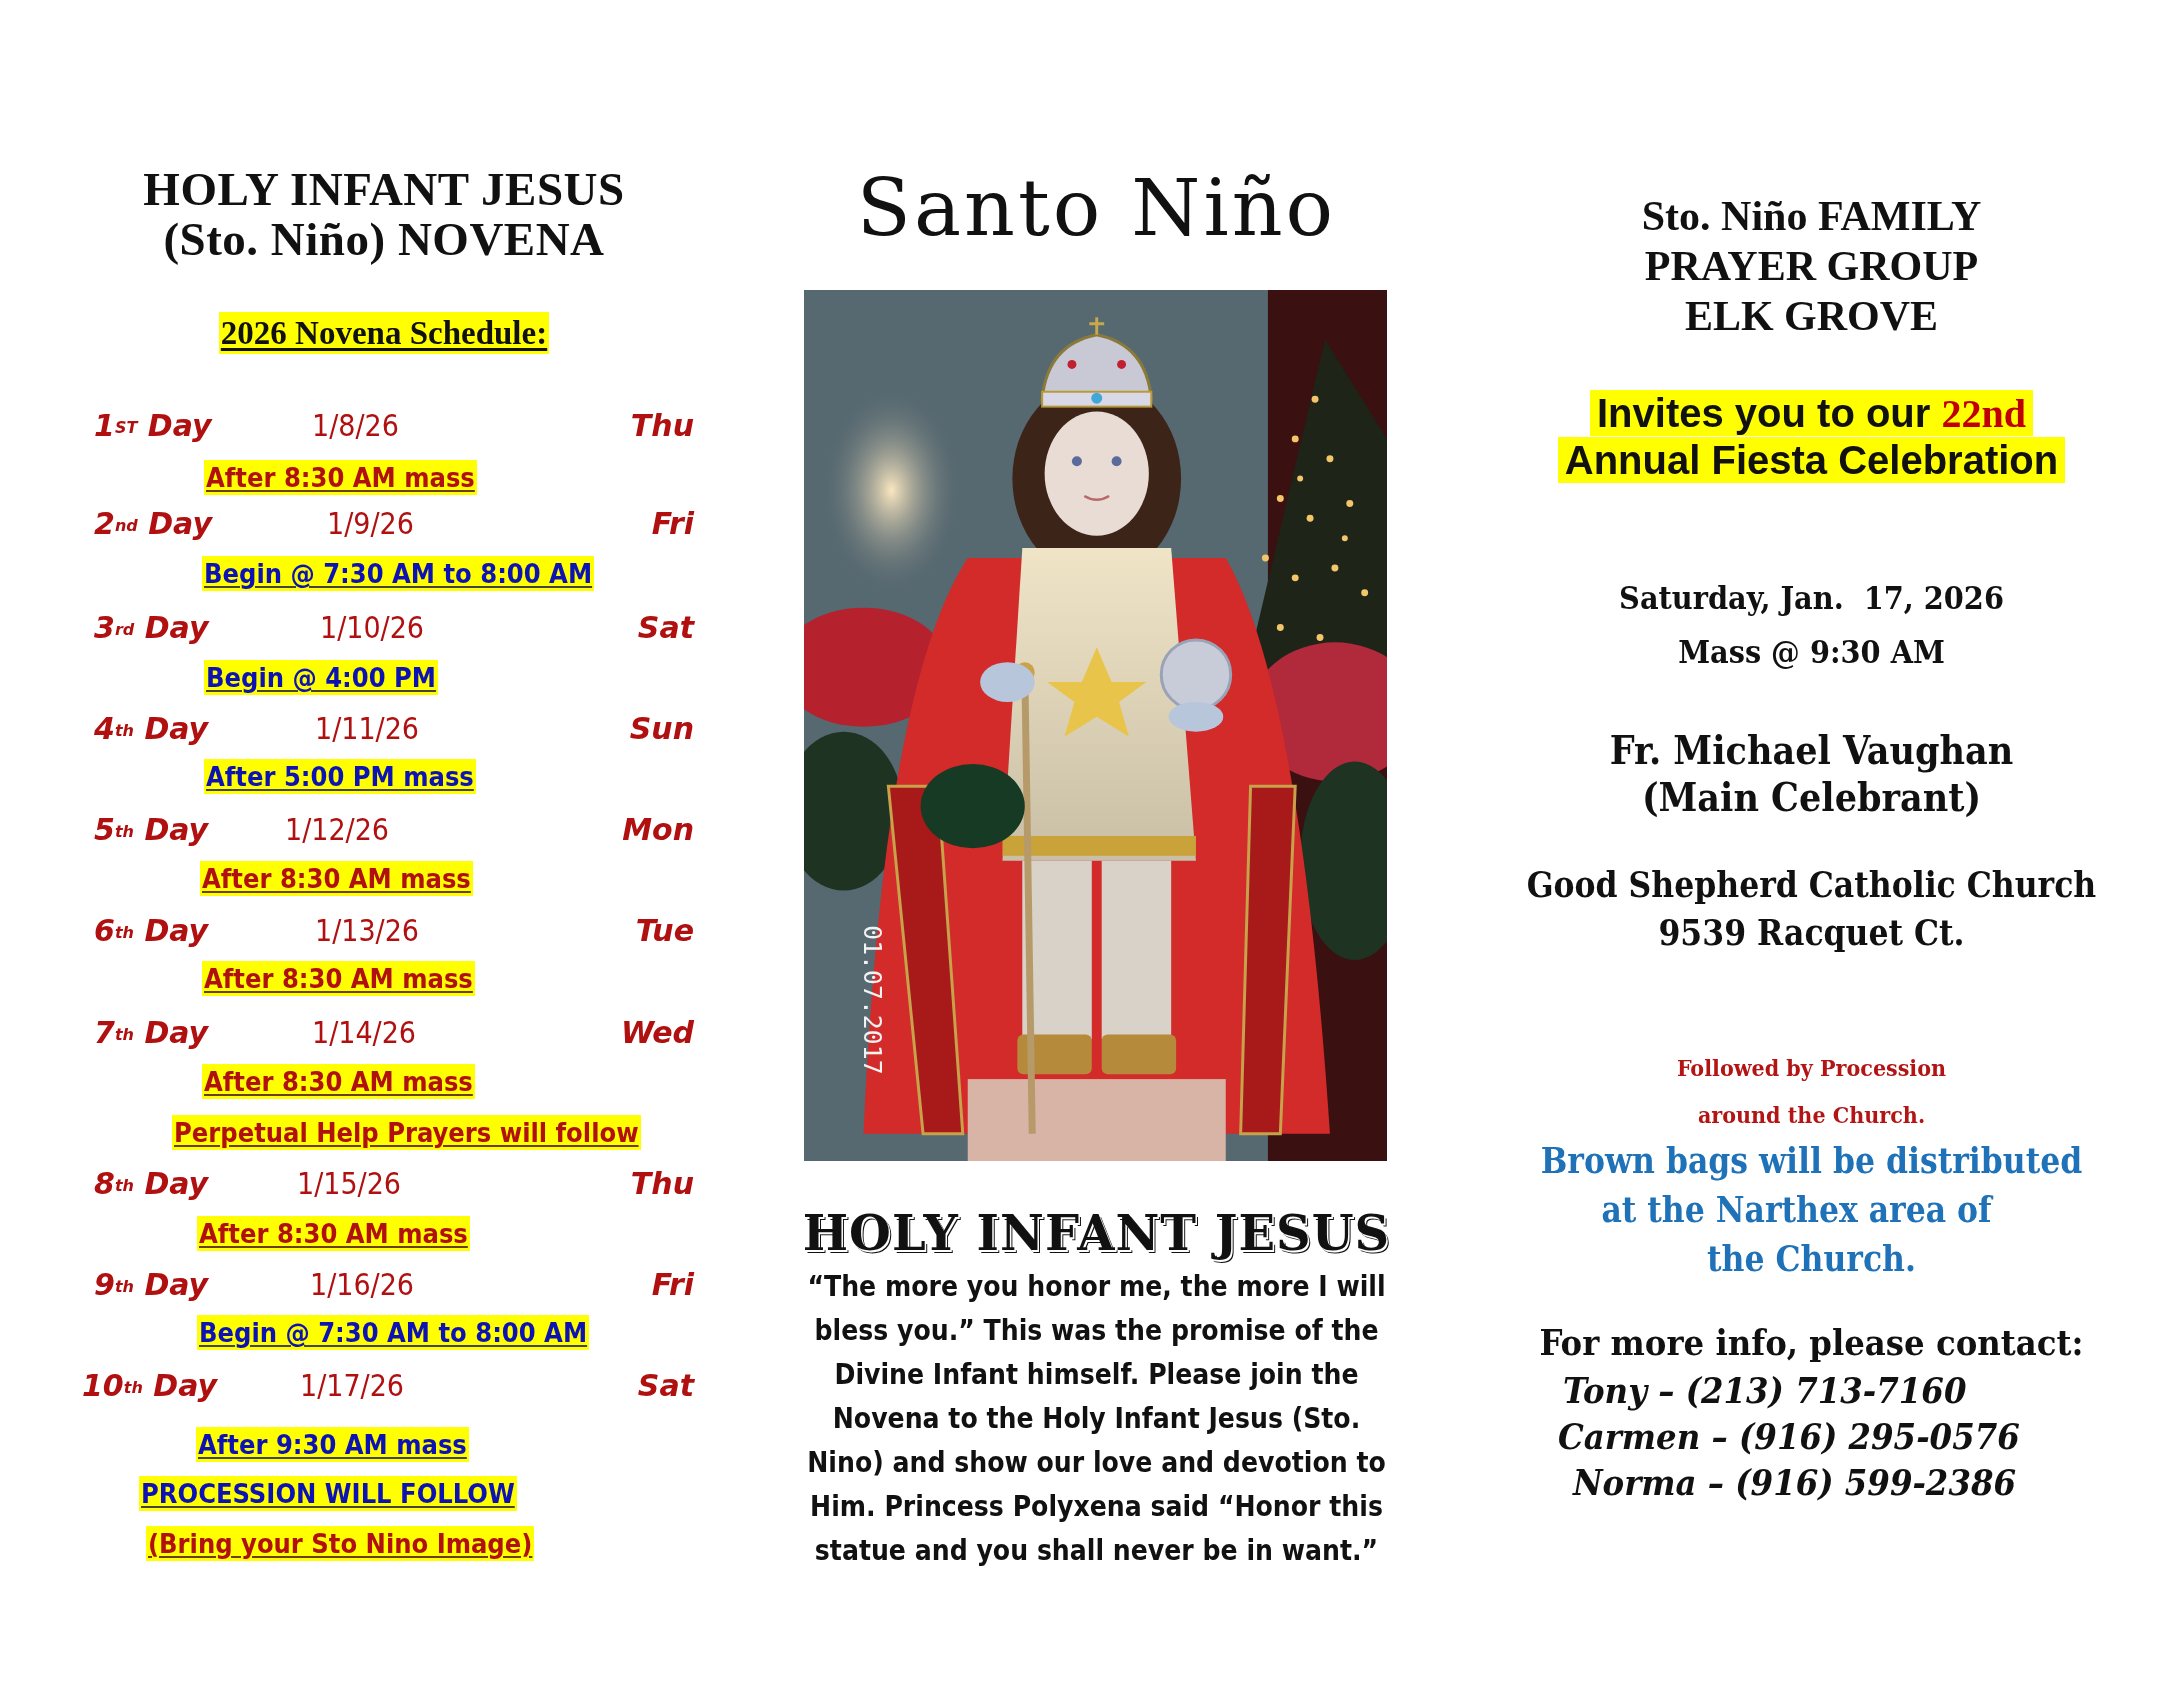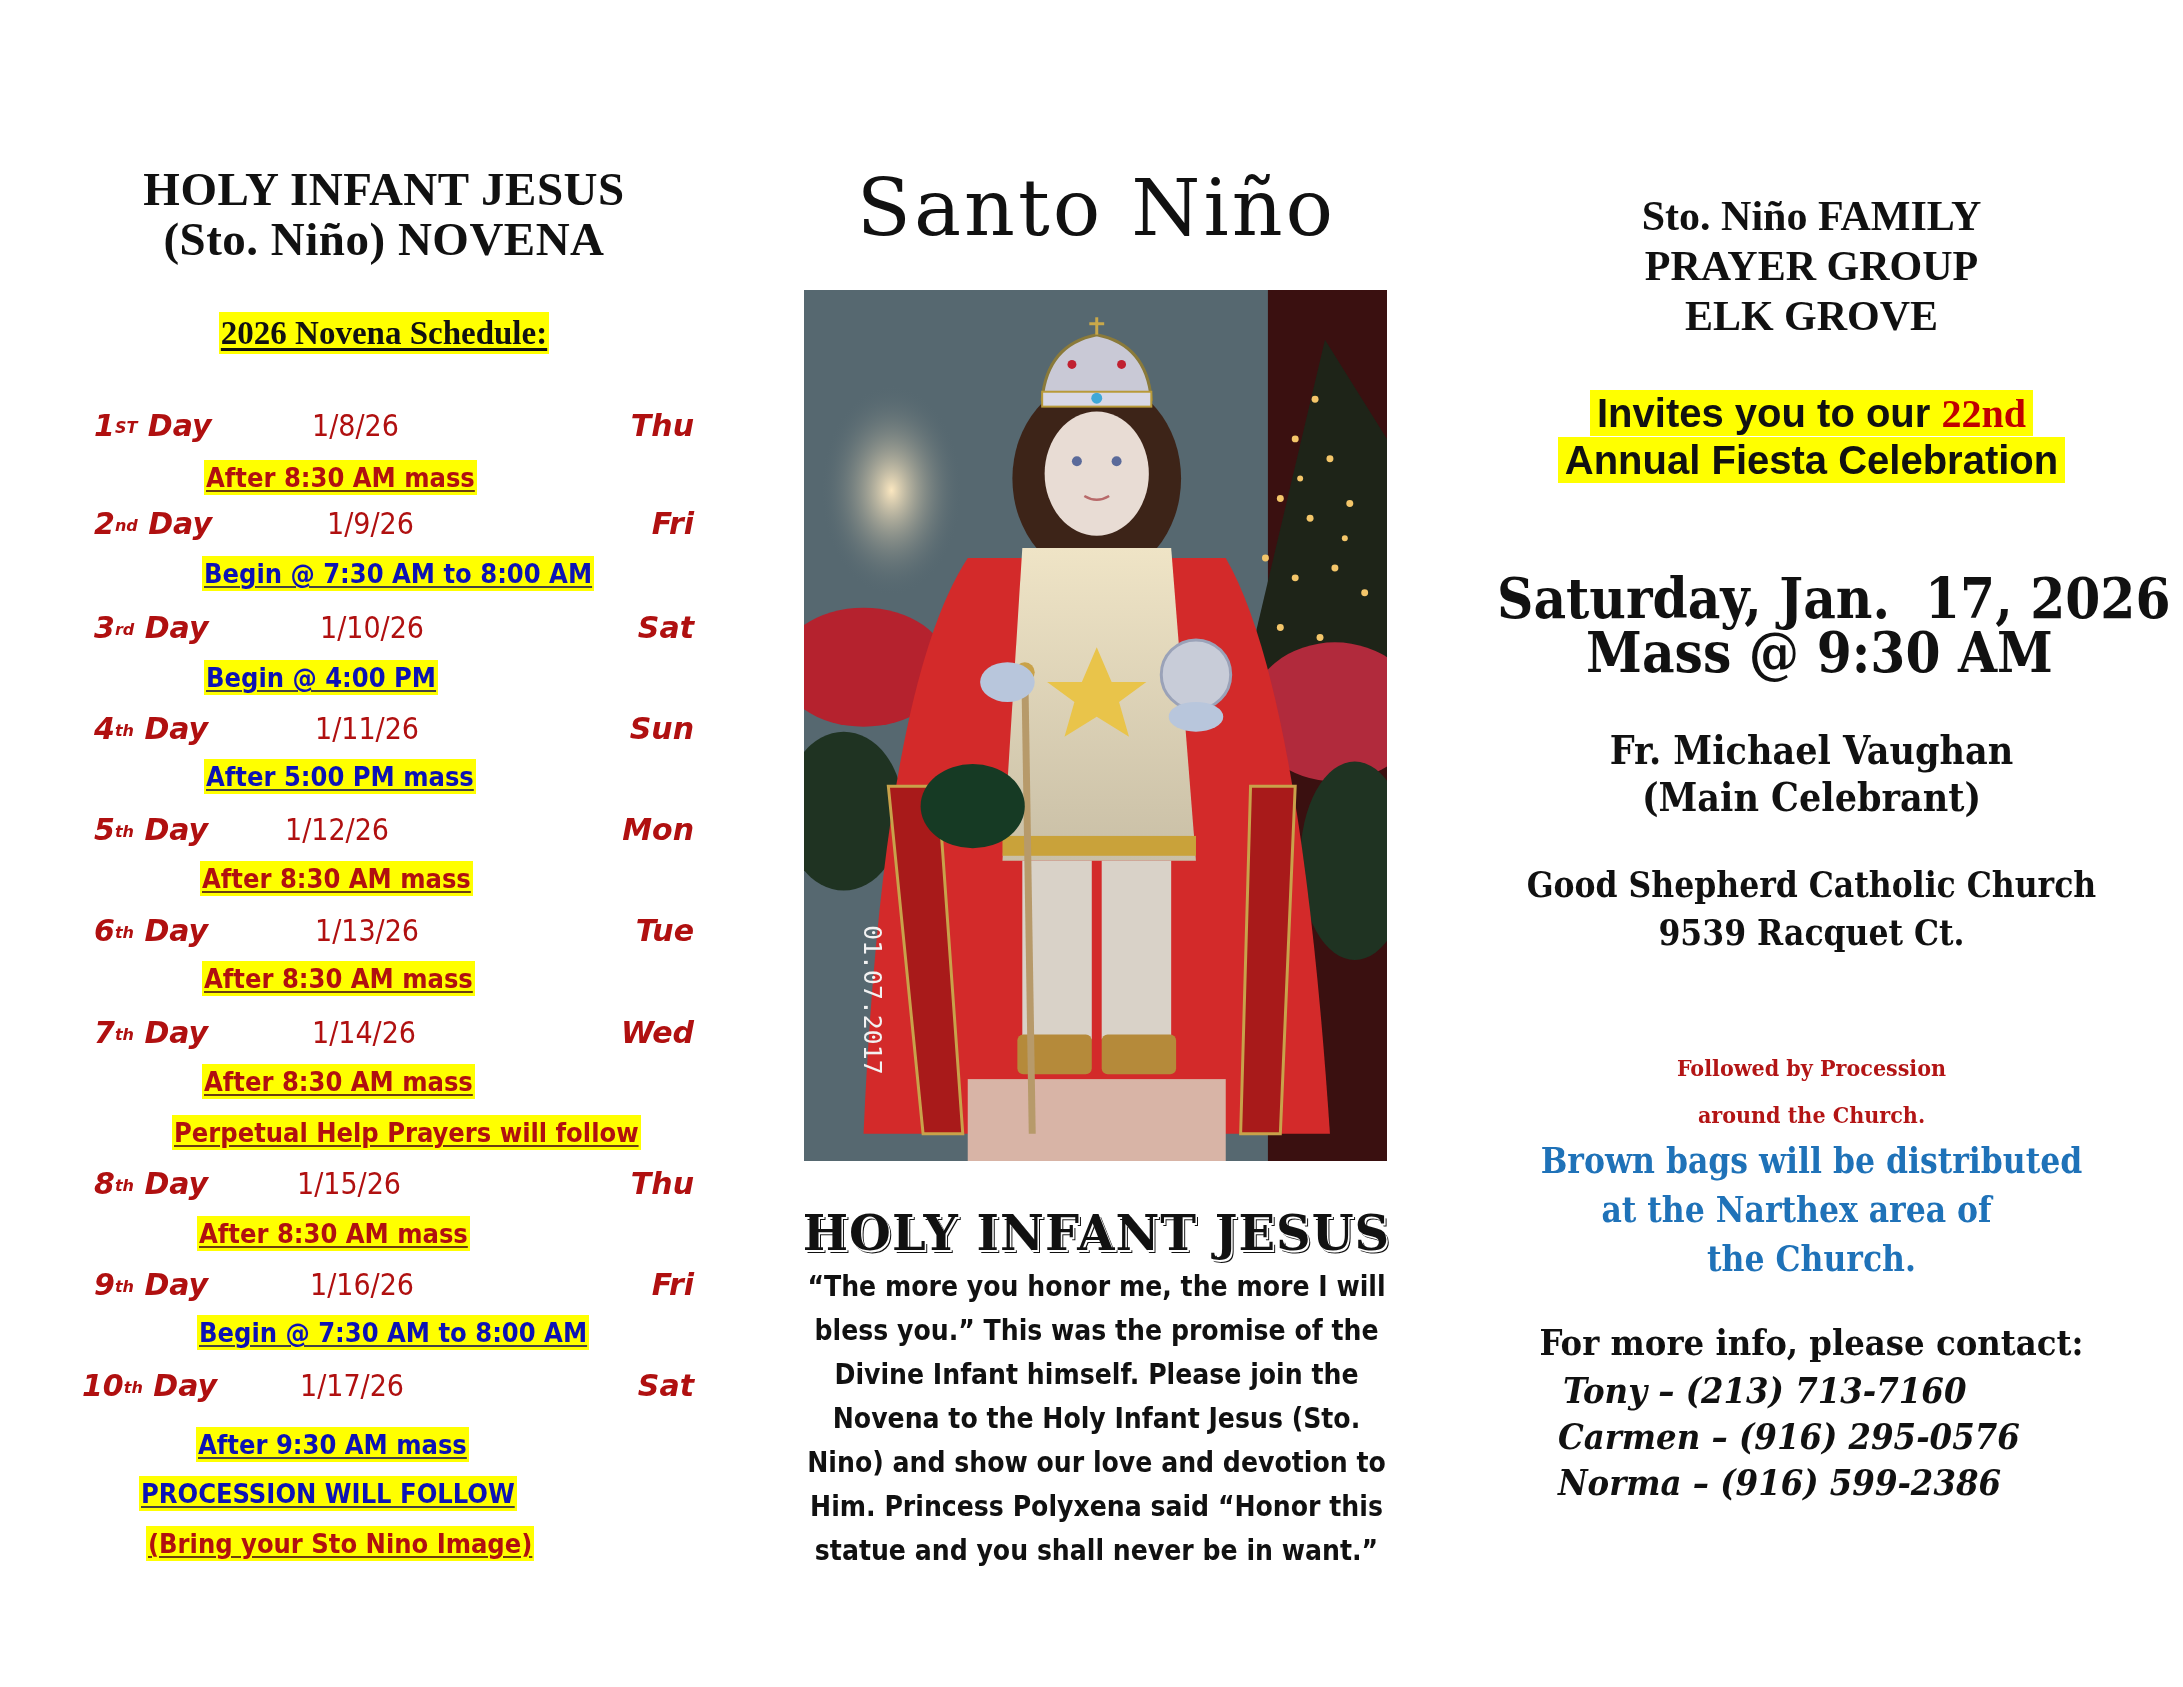--- a/index.html
+++ b/index.html
@@ -41,22 +41,22 @@
   .caption-body { position: absolute; top: 1265px; left: 10px; width: 625px; text-align: center;
     font-family: "DejaVu Sans Condensed", "DejaVu Sans", sans-serif; font-weight: bold; font-size: 28px; line-height: 44px; color: #111; }
 
   
   .org-title { position: absolute; top: 191px; left: 0; width: 645px; text-align: center;
     font-family: "Liberation Serif", serif; font-weight: bold; font-size: 42px; line-height: 50px; color: #111; }
   .invite { position: absolute; top: 390px; left: 0; width: 645px; text-align: center;
     font-family: "Liberation Sans Narrow", "Liberation Sans", sans-serif; font-weight: bold; font-size: 40px; line-height: 46px; color: #111; }
   .invite .hl { background: #ffff00; padding: 1px 7px; }
   .invite .num { color: #c00000; font-family: "Liberation Serif", serif; }
-  .event-date { position: absolute; top: 571px; left: 8px; width: 645px; text-align: center;
-    font-family: "DejaVu Serif Condensed", "DejaVu Serif", serif; font-weight: bold; font-size: 56px; line-height: 54px; color: #111; }
+  .event-date { position: absolute; top: 571px; left: 0; width: 645px; text-align: center;
+    font-family: "DejaVu Serif Condensed", "DejaVu Serif", serif; font-weight: bold; font-size: 32px; line-height: 54px; color: #111; }
   .celebrant { position: absolute; top: 727px; left: 0; width: 645px; text-align: center;
     font-family: "DejaVu Serif Condensed", "DejaVu Serif", serif; font-weight: bold; font-size: 39px; line-height: 47px; color: #111; }
   .address { position: absolute; top: 861px; left: 0; width: 645px; text-align: center;
     font-family: "DejaVu Serif Condensed", "DejaVu Serif", serif; font-weight: bold; font-size: 35px; line-height: 48px; color: #111; }
   .procession { position: absolute; top: 1044px; left: 0; width: 645px; text-align: center;
     font-family: "DejaVu Serif Condensed", "DejaVu Serif", serif; font-weight: bold; font-size: 23px; line-height: 47px; color: #b31515; }
   .brownbags { position: absolute; top: 1136px; left: 0; width: 645px; text-align: center;
     font-family: "DejaVu Serif Condensed", "DejaVu Serif", serif; font-weight: bold; font-size: 35px; line-height: 49px; color: #1f72b8; }
   .contact-head { position: absolute; top: 1320px; left: 0; width: 645px; text-align: center;
     font-family: "DejaVu Serif Condensed", "DejaVu Serif", serif; font-weight: bold; font-size: 36px; line-height: 45px; color: #111; }
@@ -285,16 +285,16 @@
   <div class="brownbags">
     <div>Brown bags will be distributed</div>
     <div style="margin-left:-30px">at the Narthex area of</div>
     <div>the Church.</div>
   </div>
 
   <div class="contact-head">For more info, please contact:</div>
   <div class="contacts">
     <div style="margin-left:5px"><span>Tony</span> – <span>(213) 713-7160</span></div>
     <div style="margin-left:0px"><span>Carmen</span> – <span>(916) 295-0576</span></div>
-    <div style="margin-left:0px"><span>Norma</span> – <span>(916) 599-2386</span></div>
+    <div style="margin-left:15px"><span>Norma</span> – <span>(916) 599-2386</span></div>
   </div>
 </section>
 
 
 </body></html>

